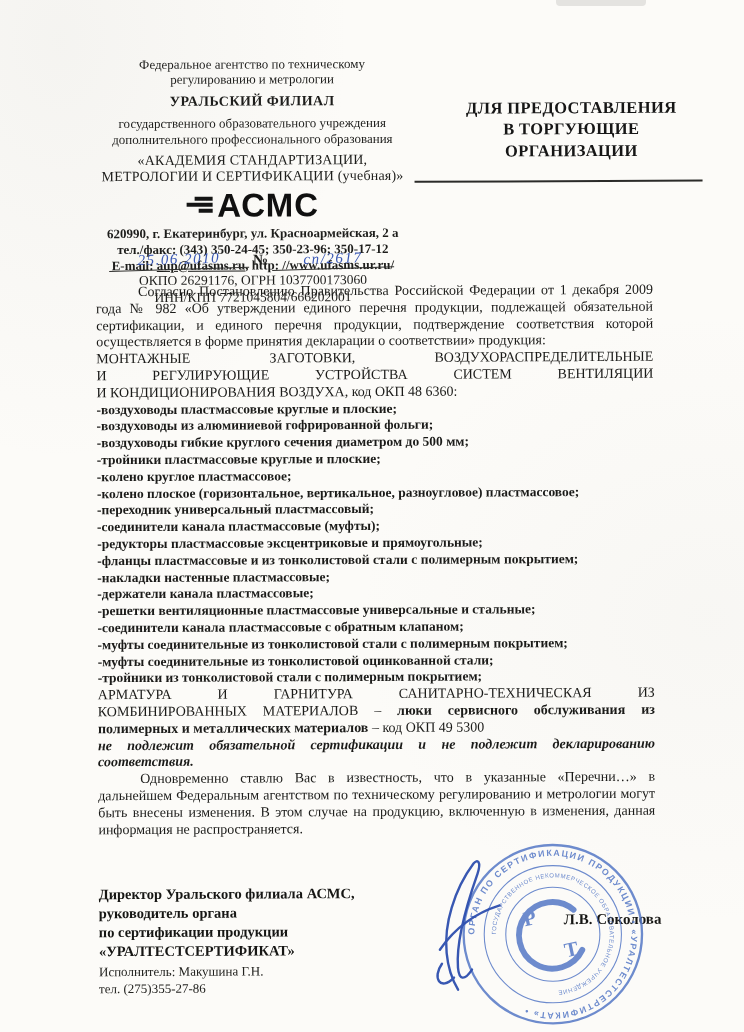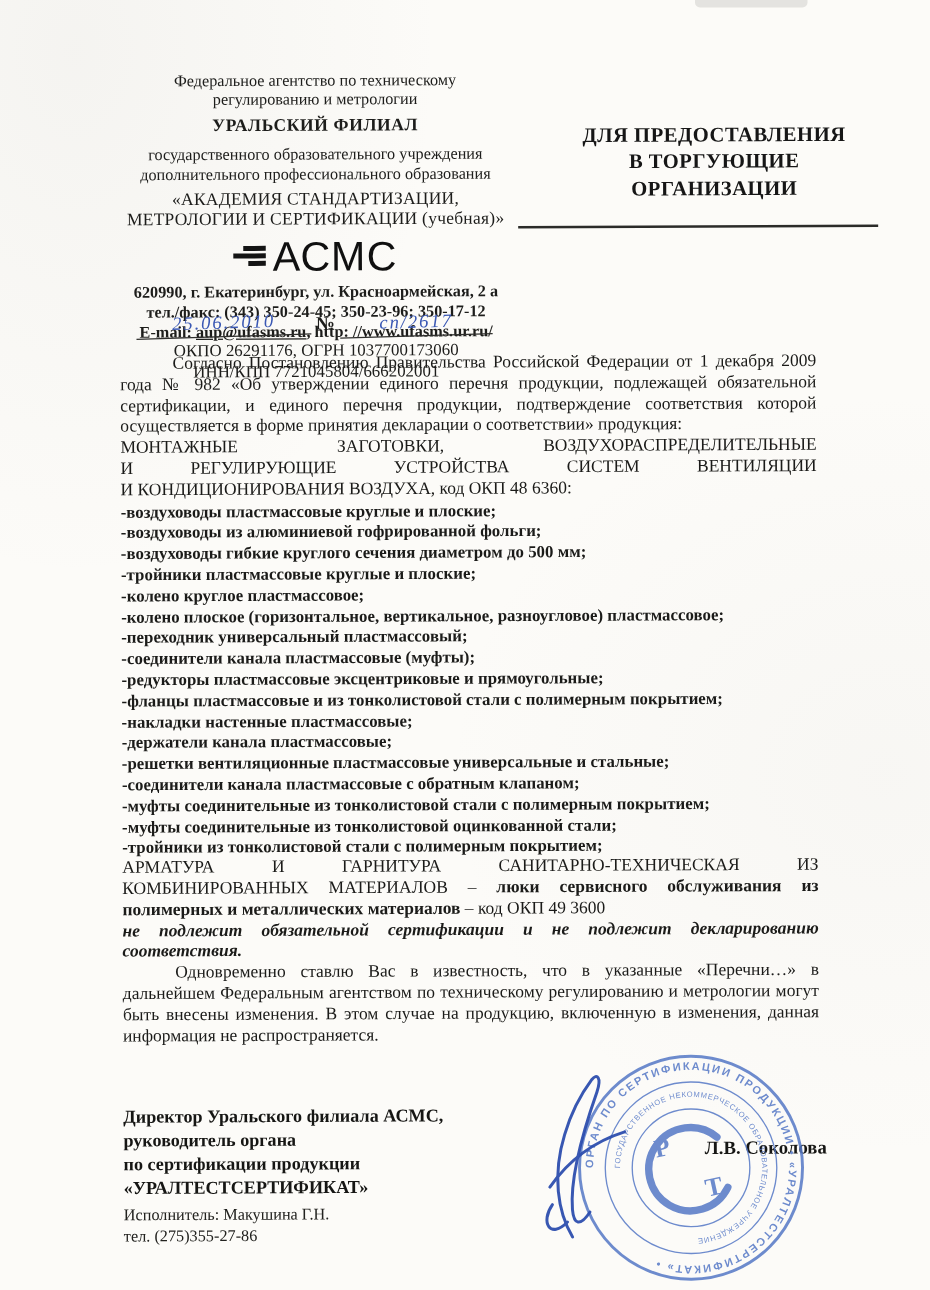--- a/index.html
+++ b/index.html
@@ -19,21 +19,21 @@
   .lh-small{font-size:13px;}
   .lh-branch{font-size:14px;font-weight:bold;margin-top:6px;letter-spacing:0.5px;}
   .lh-inst{font-size:13px;margin-top:6px;}
   .lh-academy{font-size:14px;margin-top:6px;letter-spacing:0.2px;}
   .logo-row{display:flex;align-items:center;justify-content:center;margin-top:3px;gap:5px;}
   .logo-bars{display:flex;flex-direction:column;align-items:flex-end;gap:2px;}
   .logo-bars i{display:block;height:4px;background:#141414;}
   .logo-bars i:nth-child(1){width:18px;}
   .logo-bars i:nth-child(2){width:26px;}
   .logo-bars i:nth-child(3){width:14px;}
-  .logo-text{font-family:"Liberation Sans",sans-serif;font-weight:normal;font-size:33px;letter-spacing:1px;color:#101010;line-height:1;}
+  .logo-text{font-family:"Liberation Sans",sans-serif;font-weight:bold;font-size:33px;letter-spacing:1px;color:#101010;line-height:1;}
   .lh-addr{font-size:13px;font-weight:bold;margin-top:4px;line-height:1.22;}
   .lh-plain{font-size:13.5px;font-weight:normal;line-height:1.2;}
   .u{text-decoration:underline;}
 
   
   .dateline{position:absolute;left:110px;top:250px;width:290px;display:flex;align-items:flex-end;font-size:14px;}
   .hw{font-style:italic;color:#3a58b4;font-size:15px;letter-spacing:1.5px;transform:rotate(-1.5deg);padding:0 6px 1px 6px;white-space:nowrap;}
   .hw-seg{border-bottom:1.6px solid #2f2f2d;text-align:center;}
   .hw-date{width:128px;}
   .hw-num{width:110px;}
@@ -136,21 +136,21 @@
           <div class="item-line">-держатели канала пластмассовые;</div>
           <div class="item-line">-решетки вентиляционные пластмассовые универсальные и стальные;</div>
           <div class="item-line">-соединители канала пластмассовые с обратным клапаном;</div>
           <div class="item-line">-муфты соединительные из тонколистовой стали с полимерным покрытием;</div>
           <div class="item-line">-муфты соединительные из тонколистовой оцинкованной стали;</div>
           <div class="item-line">-тройники из тонколистовой стали с полимерным покрытием;</div>
         </div>
       <div class="arm-block">
           <div class="arm-line"><span>АРМАТУРА И ГАРНИТУРА САНИТАРНО-ТЕХНИЧЕСКАЯ ИЗ</span></div>
           <div class="arm-line"><span>КОМБИНИРОВАННЫХ МАТЕРИАЛОВ – </span><span class="seg-bold">люки сервисного обслуживания из</span></div>
-          <div class="arm-line"><span class="seg-bold">полимерных и металлических материалов</span><span> – код ОКП 49 3600</span></div>
+          <div class="arm-line"><span class="seg-bold">полимерных и металлических материалов</span><span> – код ОКП 49 5300</span></div>
         </div>
       <div class="exempt">не подлежит обязательной сертификации и не подлежит декларированию соответствия.</div>
       <div class="p-indent">Одновременно ставлю Вас в известность, что в указанные «Перечни…» в дальнейшем Федеральным агентством по техническому регулированию и метрологии могут быть внесены изменения. В этом случае на продукцию, включенную в изменения, данная информация  не распространяется.</div>
     </div>
 
     <div class="signblock">
         <div class="sign-line">Директор Уральского филиала АСМС,</div>
         <div class="sign-line">руководитель органа</div>
         <div class="sign-line">по сертификации продукции</div>
         <div class="sign-line">«УРАЛТЕСТСЕРТИФИКАТ»</div>

